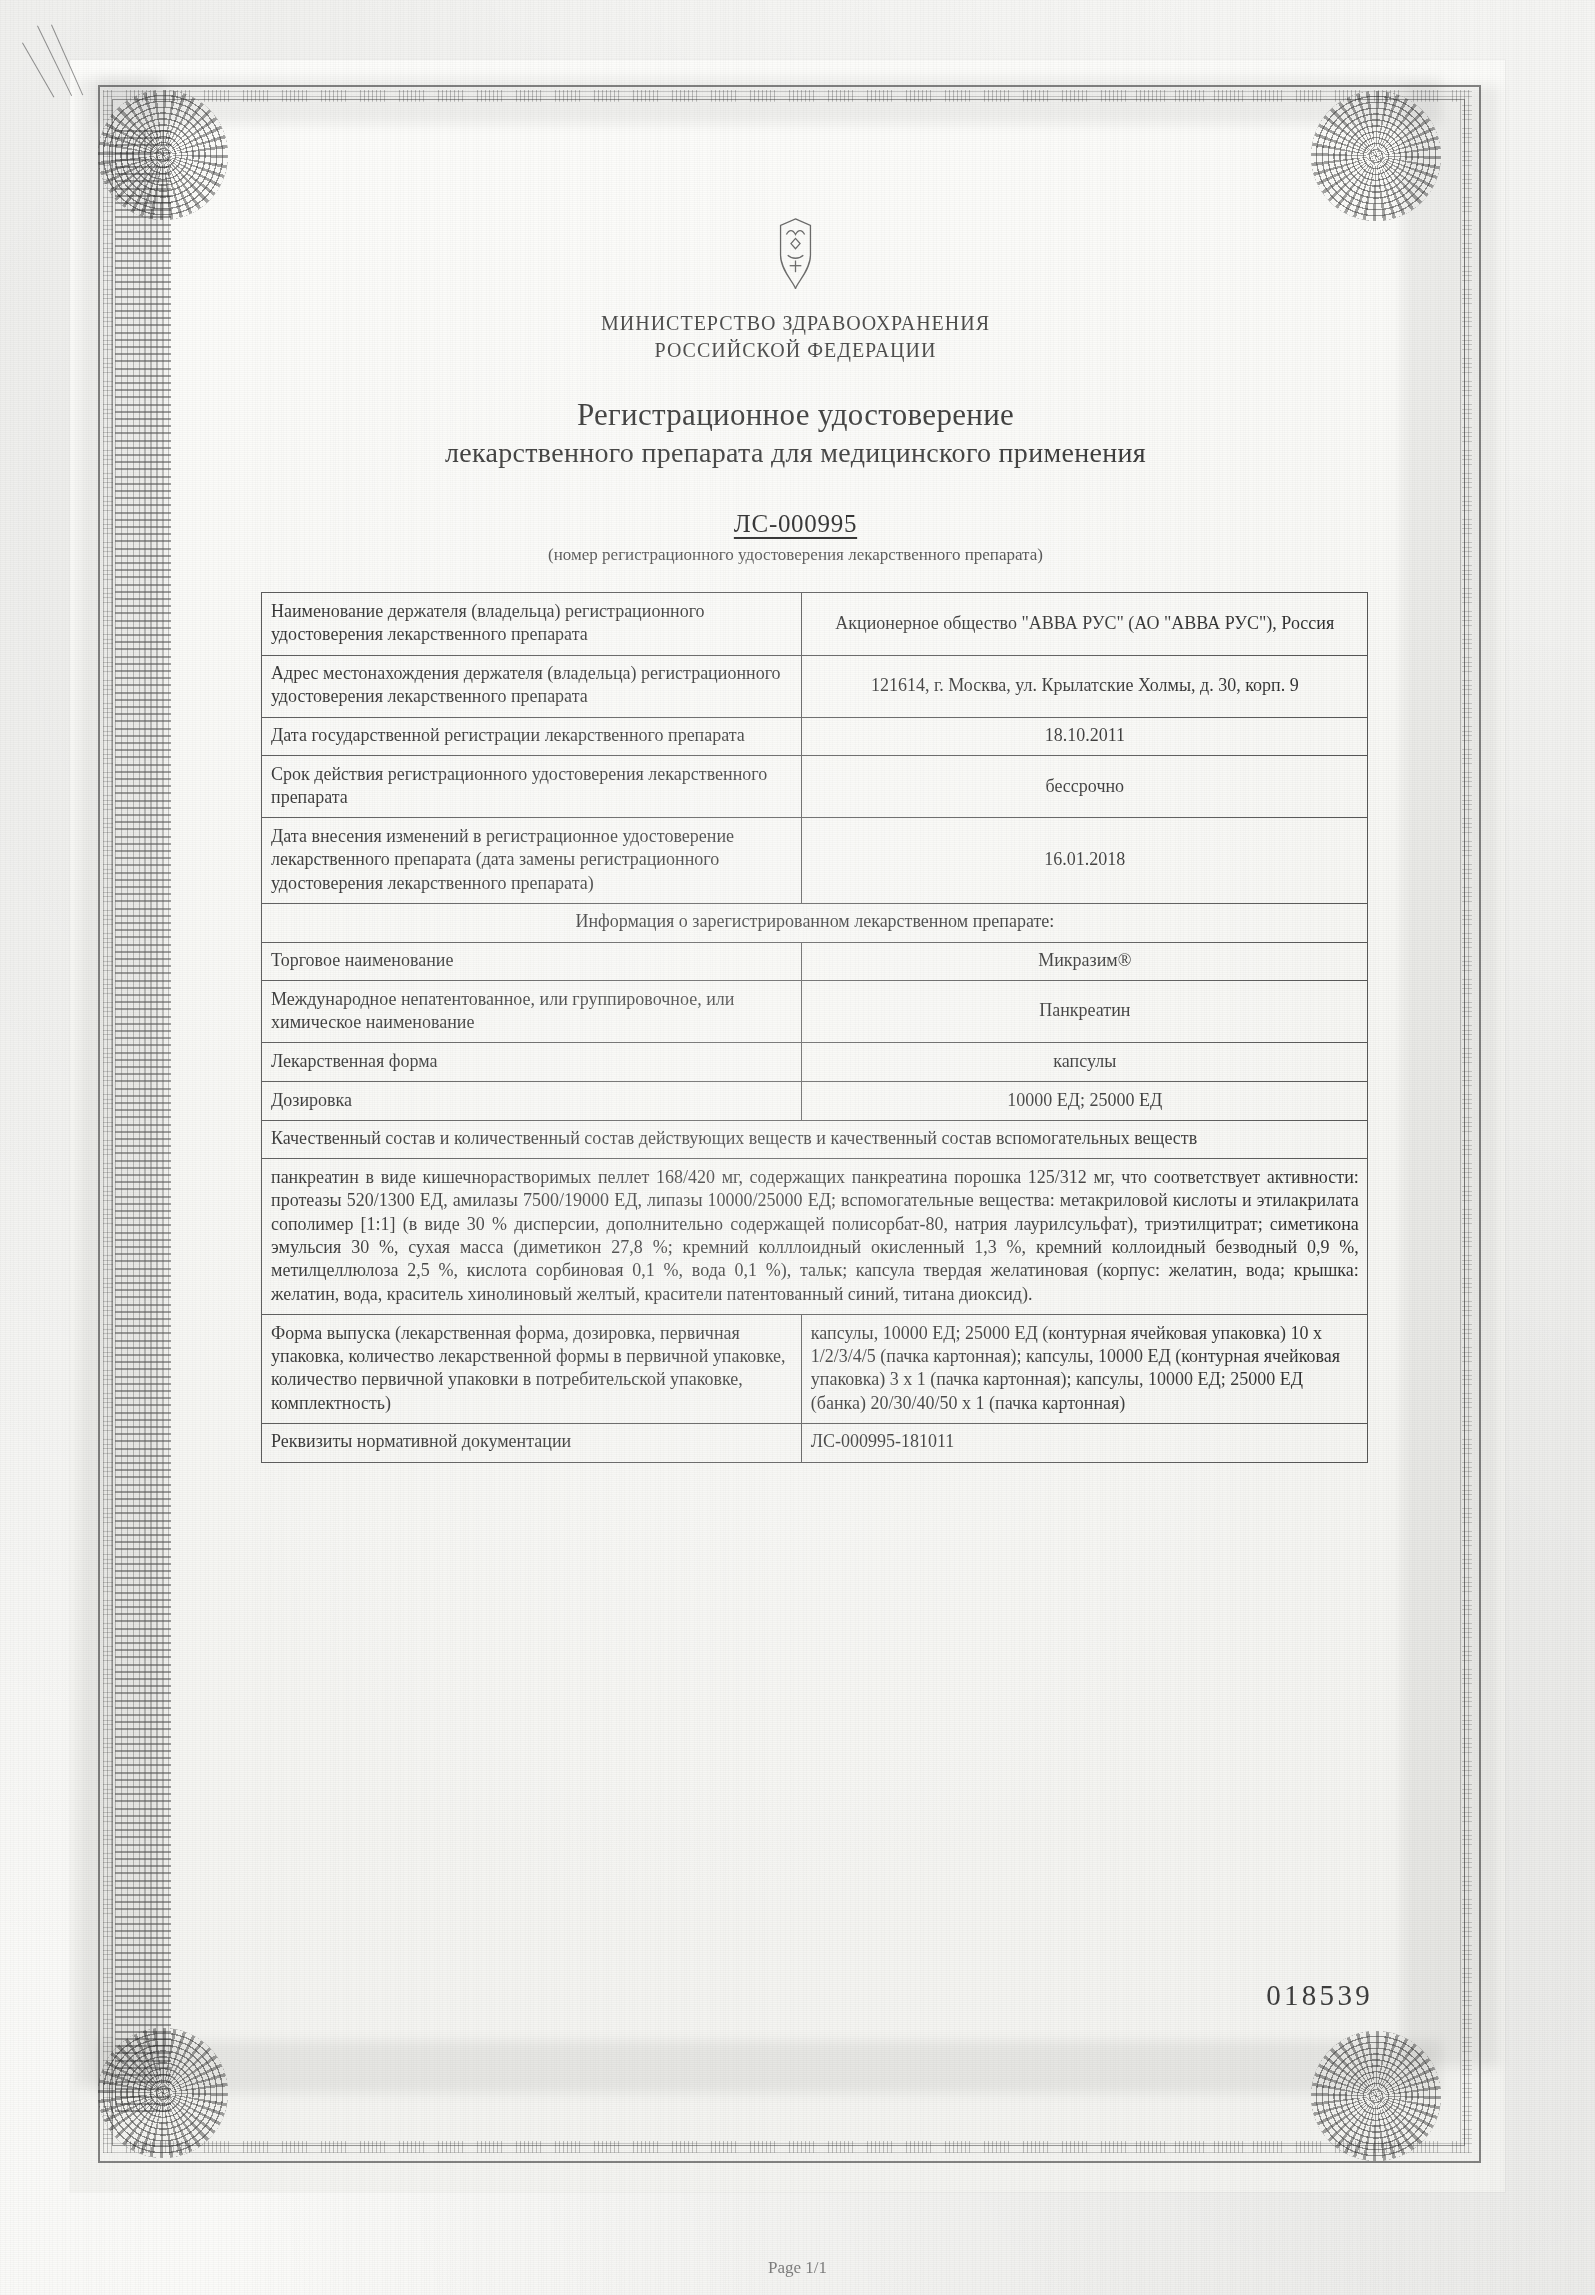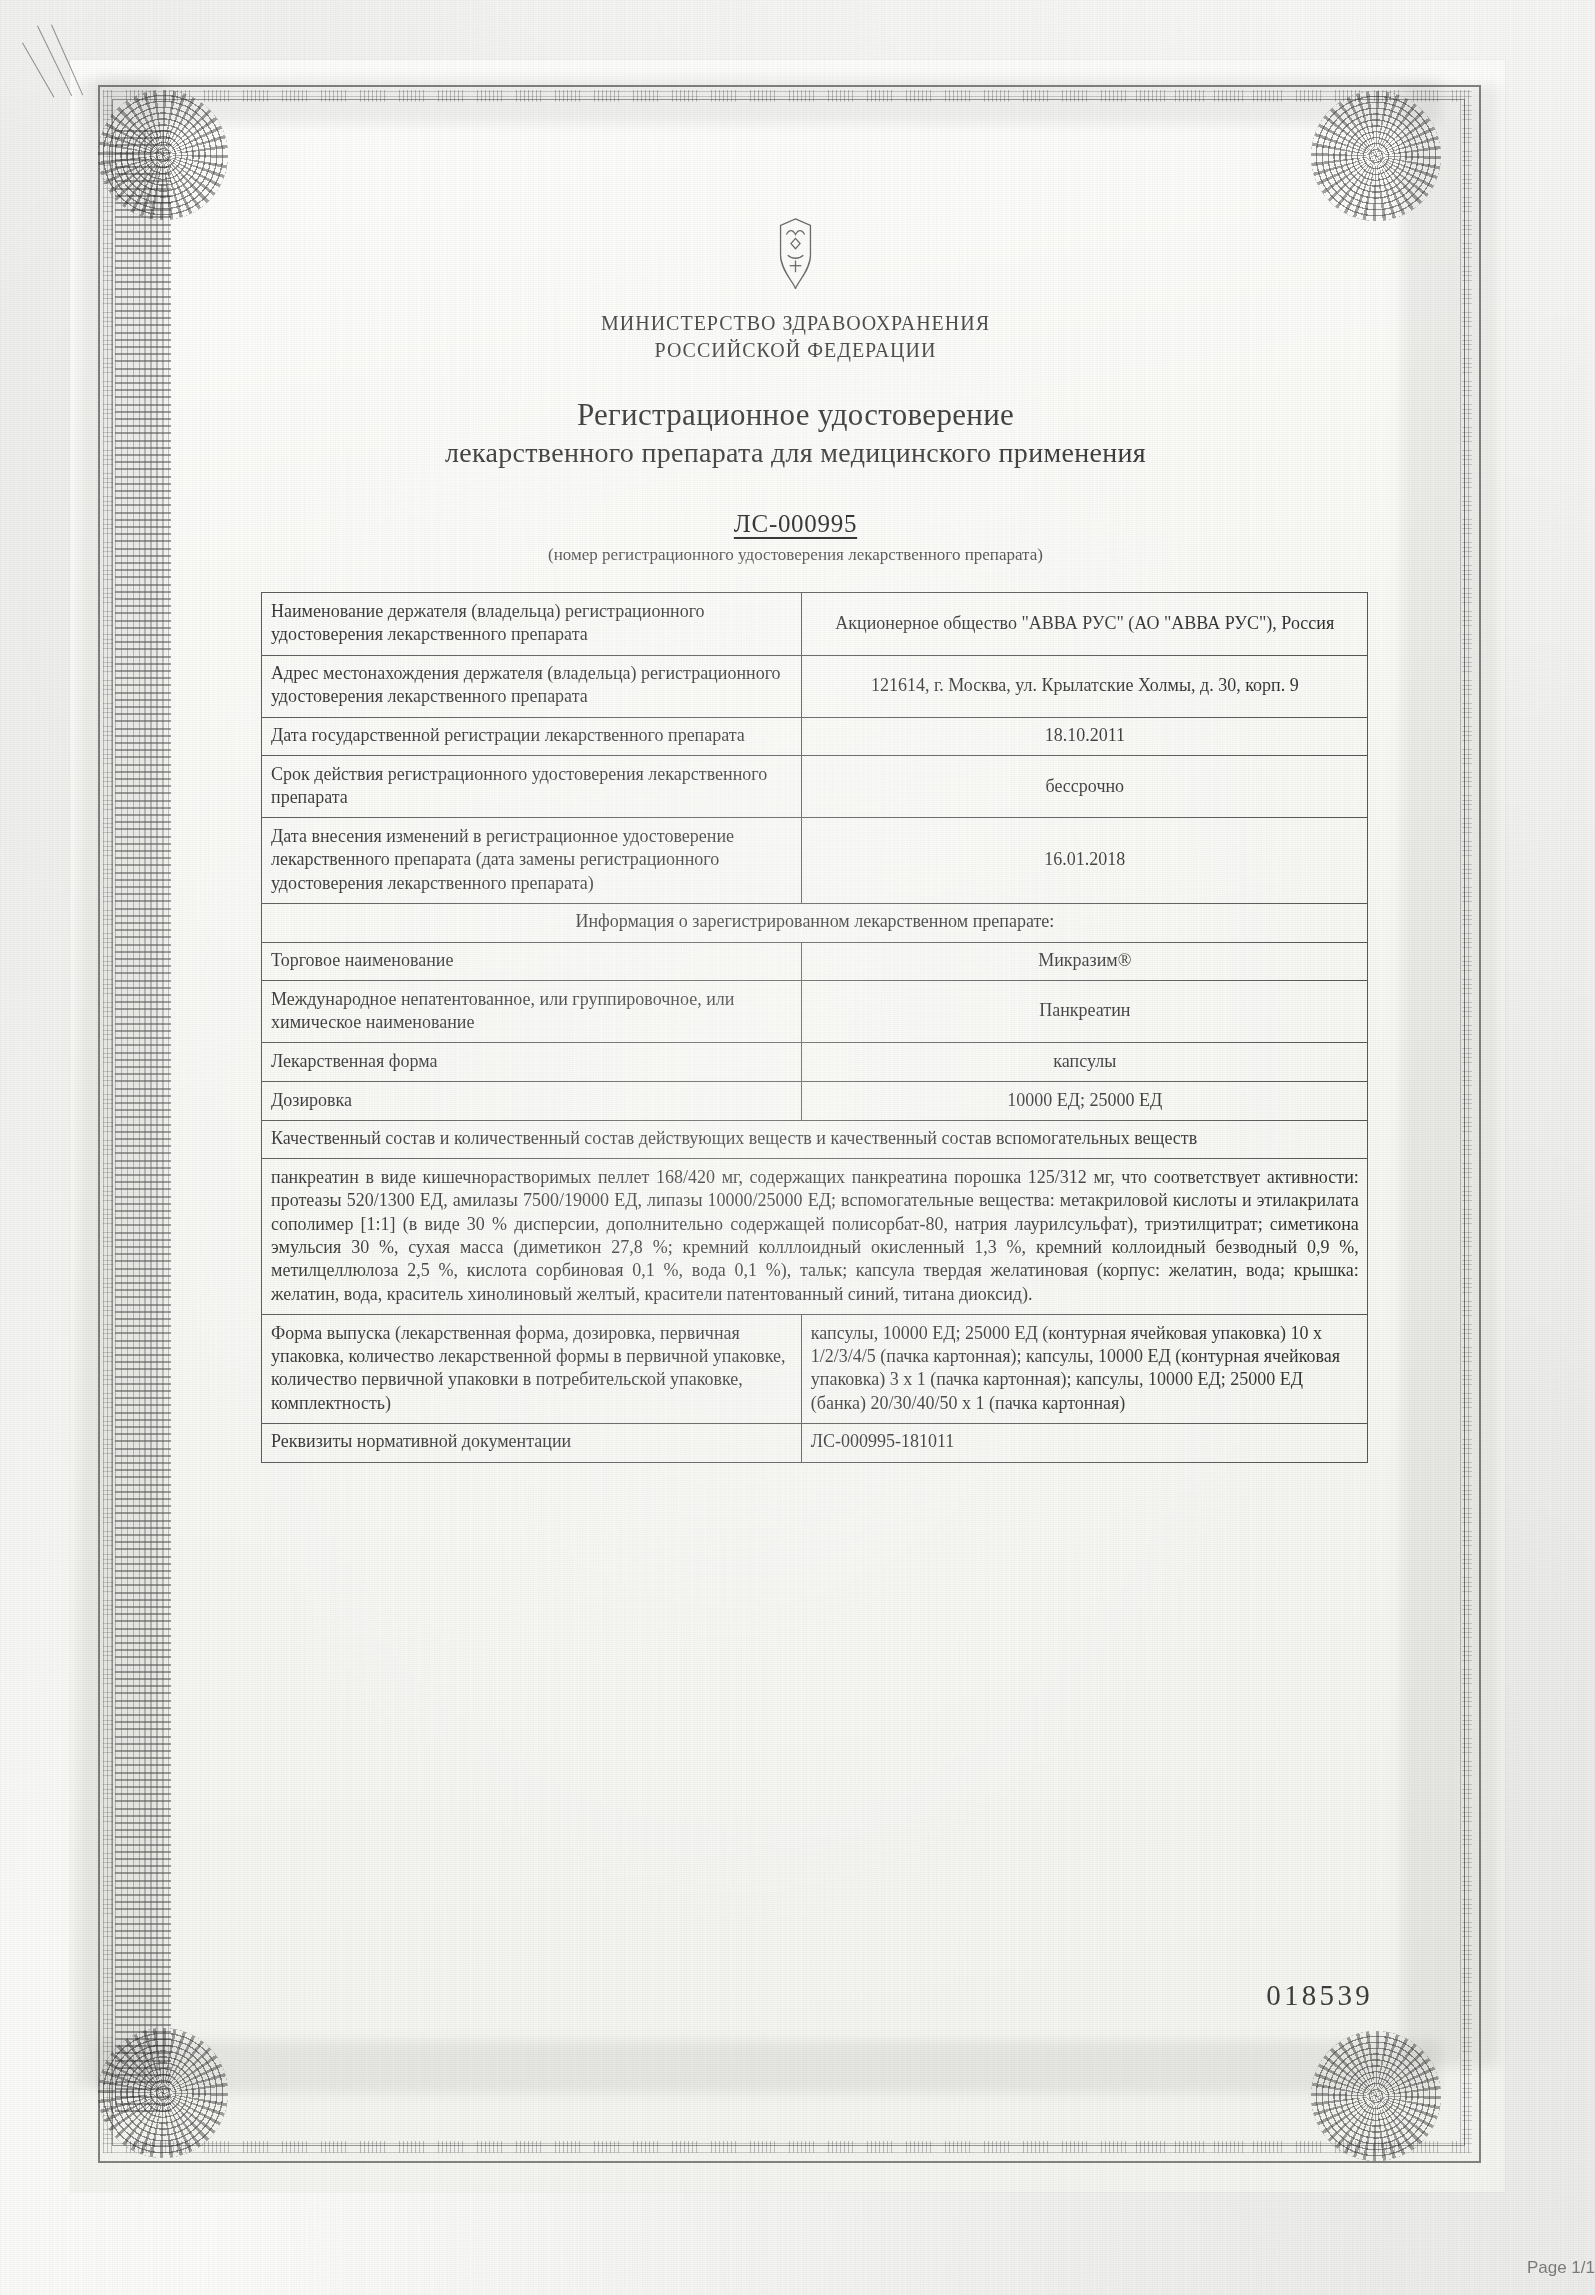--- a/index.html
+++ b/index.html
@@ -237,24 +237,24 @@
     letter-spacing: 3.3px;
     color: #262626;
     font-family: "Liberation Serif", serif;
     opacity: .88;
   }
 
   .page-footer {
     position: absolute;
     left: 0; right: 0;
     top: 2258px;
-    text-align: right;
+    text-align: center;
     font-size: 17px;
     color: #555;
-    font-family: Liberation Sans, sans-serif;
+    font-family: Liberation Serif, serif;
     opacity: .75;
   }
 
   
   .noise {
     position: absolute;
     left: 0; top: 0; width: 1595px; height: 2295px;
     pointer-events: none;
     background-image:
       repeating-linear-gradient(0deg, rgba(0,0,0,0.018) 0 0.7px, rgba(255,255,255,0) 0.7px 2px),

